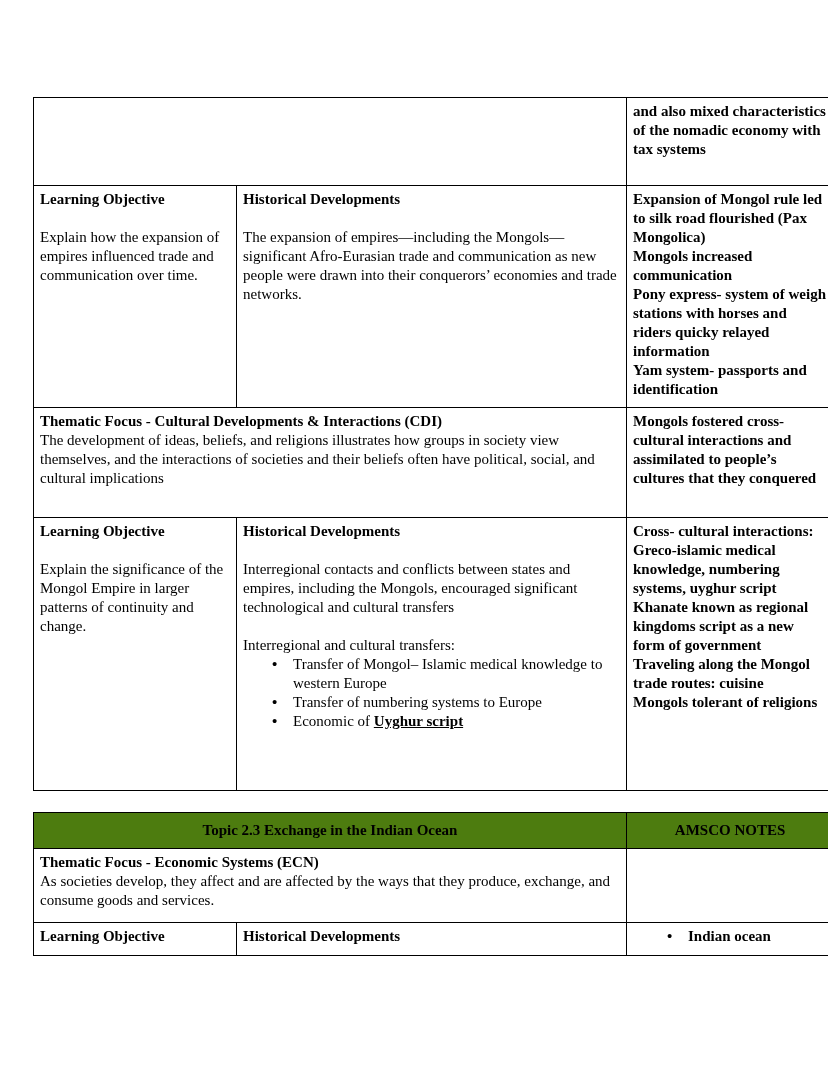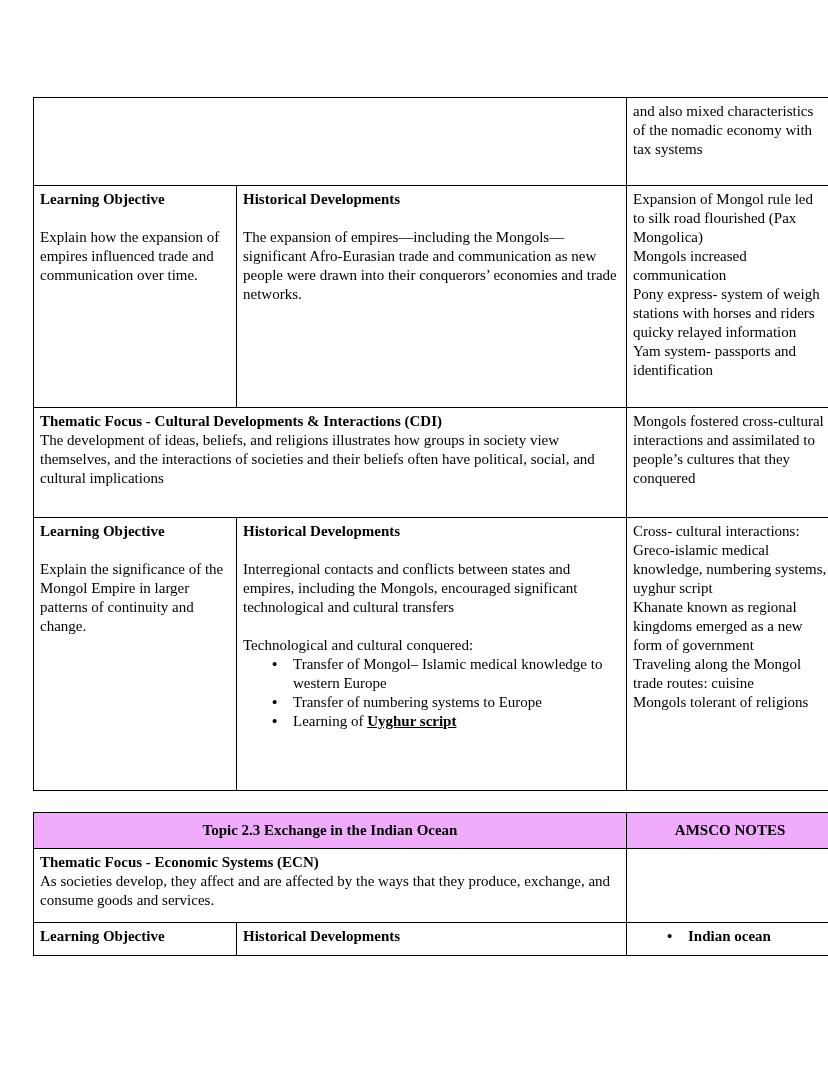--- a/index.html
+++ b/index.html
@@ -22,23 +22,23 @@
   #table2 { left: 33px; top: 812px; width: 800px; }
   td {
     border: 1.6px solid #000000;
     vertical-align: top;
     padding: 4px 6px;
     overflow: hidden;
   }
   .b { font-weight: bold; }
   .heading-gap { margin-bottom: 19px; }
   .para-gap { margin-bottom: 19px; }
-  .notes div { font-weight: normal; }
+  .notes div { font-weight: bold; }
   .center { text-align: center; }
-  .hdr-row td { background: #f0abfc; vertical-align: middle; }
+  .hdr-row td { background: #4d7c0f; vertical-align: middle; }
   ul.blist { list-style: none; padding-left: 50px; }
   ul.blist li { position: relative; }
   ul.blist li::before {
     content: "\2022";
     position: absolute;
     left: -21px;
     font-weight: bold;
   }
   ul.blist2 { list-style: none; padding-left: 55px; }
   ul.blist2 li { position: relative; font-weight: bold; }
@@ -97,30 +97,30 @@
       </tr>
 
       <tr style="height:273px">
         <td>
           <div class="b heading-gap">Learning Objective</div>
           <div>Explain the significance of the Mongol Empire in larger patterns of continuity and change.</div>
         </td>
         <td>
           <div class="b heading-gap">Historical Developments</div>
           <div class="para-gap">Interregional contacts and conflicts between states and empires, including the Mongols, encouraged significant technological and cultural transfers</div>
-          <div>Technological and cultural conquered:</div>
+          <div>Interregional and cultural transfers:</div>
           <ul class="blist">
             <li>Transfer of Mongol– Islamic medical knowledge to western Europe</li>
             <li>Transfer of numbering systems to Europe</li>
-            <li><span>Learning of </span><span class="bu">Uyghur script</span></li>
+            <li><span>Economic of </span><span class="bu">Uyghur script</span></li>
           </ul>
         </td>
         <td class="notes">
           <div>Cross- cultural interactions: Greco-islamic medical knowledge, numbering systems, uyghur script</div>
-          <div>Khanate known as regional kingdoms emerged as a new form of government</div>
+          <div>Khanate known as regional kingdoms script as a new form of government</div>
           <div>Traveling along the Mongol trade routes: cuisine</div>
           <div>Mongols tolerant of religions</div>
         </td>
       </tr>
     </tbody>
   </table>
 
   <table class="doc-table" id="table2">
     <colgroup>
       <col style="width:203px">

